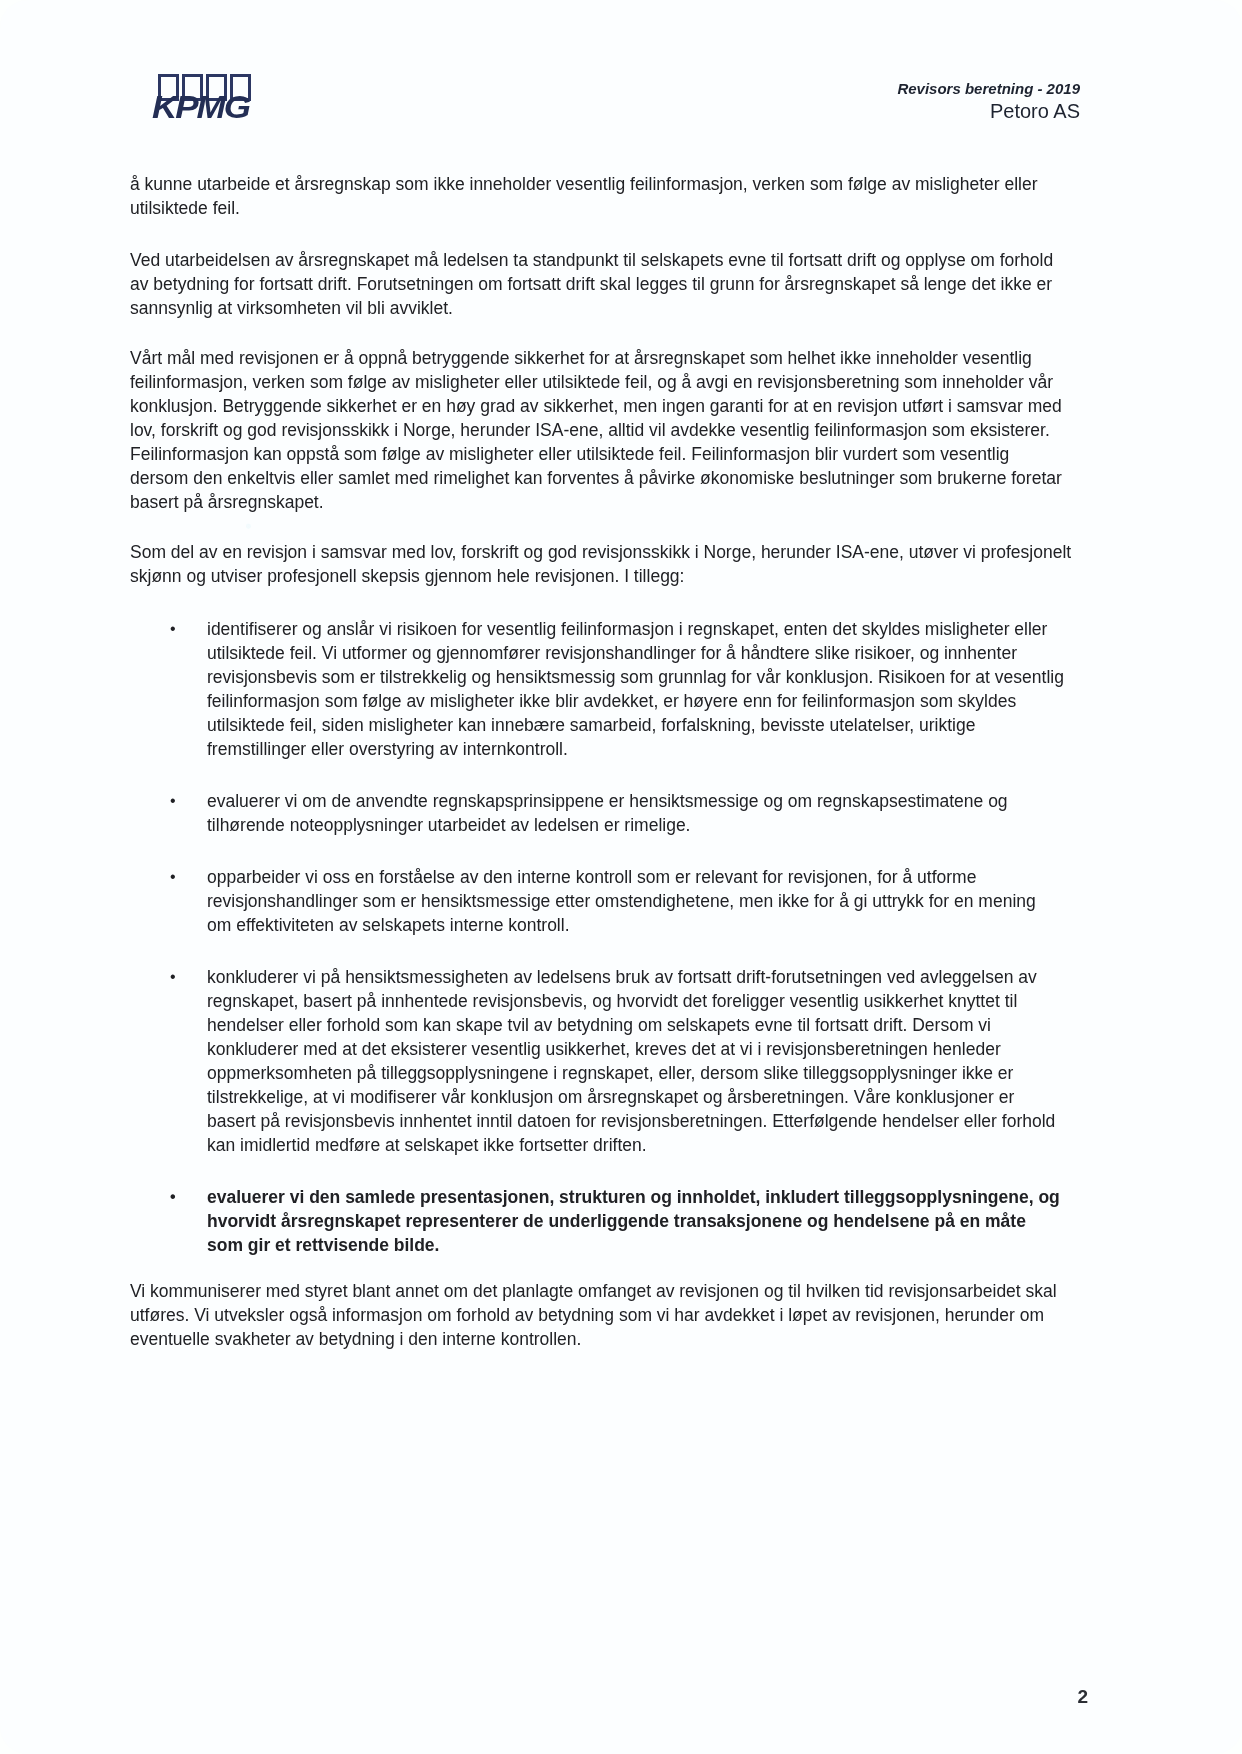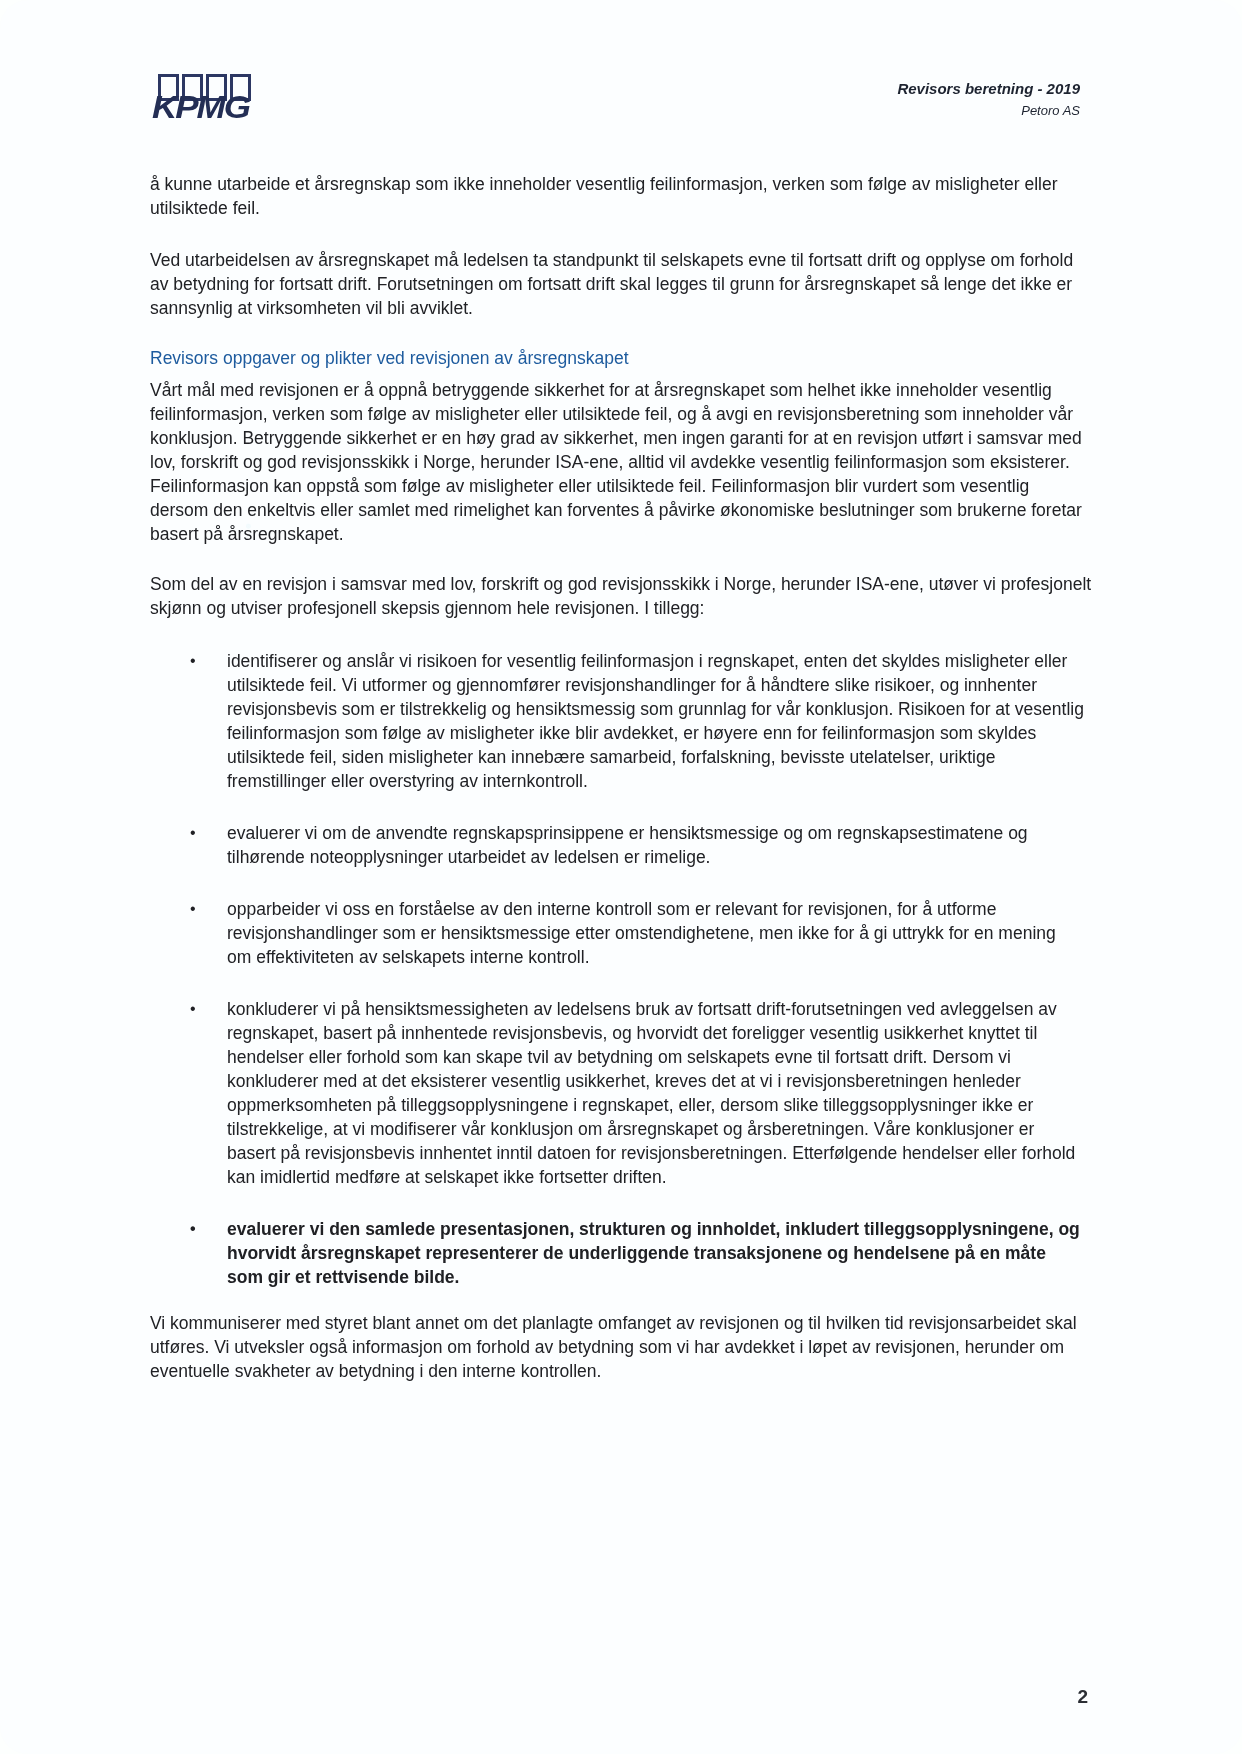--- a/index.html
+++ b/index.html
@@ -55,28 +55,27 @@
     text-align: right;
     line-height: 22px;
     color: #1d2330;
   }
   .header-title {
     font-size: 15px;
     font-weight: bold;
     font-style: italic;
   }
   .header-company {
-    font-size: 13px;
-    font-style: italic;
+    font-size: 20px;
   }
 
   
   .content {
     position: absolute;
-    left: 150px;
+    left: 130px;
     top: 172px;
     width: 942px;
     font-size: 17.5px;
     line-height: 24px;
     color: #202125;
   }
   .content p { margin-bottom: 26px; }
   .content p.p1 { margin-bottom: 28px; }
   .content p.p3 { }
   .content p.p4 { margin-bottom: 29px; }
@@ -133,21 +132,20 @@
 
   <div class="header-right">
     <div class="header-title">Revisors beretning - 2019</div>
     <div class="header-company">Petoro AS</div>
   </div>
 
   <div class="content">
     <p class="p1">å kunne utarbeide et årsregnskap som ikke inneholder vesentlig feilinformasjon, verken som følge av misligheter eller utilsiktede feil.</p>
     <p class="p2">Ved utarbeidelsen av årsregnskapet må ledelsen ta standpunkt til selskapets evne til fortsatt drift og opplyse om forhold av betydning for fortsatt drift. Forutsetningen om fortsatt drift skal legges til grunn for årsregnskapet så lenge det ikke er sannsynlig at virksomheten vil bli avviklet.</p>
 
-    <h2 class="section-heading">Revisors oppgaver og plikter ved revisjonen av årsregnskapet</h2>
 
     <p class="p3">Vårt mål med revisjonen er å oppnå betryggende sikkerhet for at årsregnskapet som helhet ikke inneholder vesentlig feilinformasjon, verken som følge av misligheter eller utilsiktede feil, og å avgi en revisjonsberetning som inneholder vår konklusjon. Betryggende sikkerhet er en høy grad av sikkerhet, men ingen garanti for at en revisjon utført i samsvar med lov, forskrift og god revisjonsskikk i Norge, herunder ISA-ene, alltid vil avdekke vesentlig feilinformasjon som eksisterer. Feilinformasjon kan oppstå som følge av misligheter eller utilsiktede feil. Feilinformasjon blir vurdert som vesentlig dersom den enkeltvis eller samlet med rimelighet kan forventes å påvirke økonomiske beslutninger som brukerne foretar basert på årsregnskapet.</p>
     <p class="p4">Som del av en revisjon i samsvar med lov, forskrift og god revisjonsskikk i Norge, herunder ISA-ene, utøver vi profesjonelt skjønn og utviser profesjonell skepsis gjennom hele revisjonen. I tillegg:</p>
 
     <ul class="bullets">
       <li>identifiserer og anslår vi risikoen for vesentlig feilinformasjon i regnskapet, enten det skyldes misligheter eller utilsiktede feil. Vi utformer og gjennomfører revisjonshandlinger for å håndtere slike risikoer, og innhenter revisjonsbevis som er tilstrekkelig og hensiktsmessig som grunnlag for vår konklusjon. Risikoen for at vesentlig feilinformasjon som følge av misligheter ikke blir avdekket, er høyere enn for feilinformasjon som skyldes utilsiktede feil, siden misligheter kan innebære samarbeid, forfalskning, bevisste utelatelser, uriktige fremstillinger eller overstyring av internkontroll.</li>
       <li>evaluerer vi om de anvendte regnskapsprinsippene er hensiktsmessige og om regnskapsestimatene og tilhørende noteopplysninger utarbeidet av ledelsen er rimelige.</li>
       <li>opparbeider vi oss en forståelse av den interne kontroll som er relevant for revisjonen, for å utforme revisjonshandlinger som er hensiktsmessige etter omstendighetene, men ikke for å gi uttrykk for en mening om effektiviteten av selskapets interne kontroll.</li>
       <li>konkluderer vi på hensiktsmessigheten av ledelsens bruk av fortsatt drift-forutsetningen ved avleggelsen av regnskapet, basert på innhentede revisjonsbevis, og hvorvidt det foreligger vesentlig usikkerhet knyttet til hendelser eller forhold som kan skape tvil av betydning om selskapets evne til fortsatt drift. Dersom vi konkluderer med at det eksisterer vesentlig usikkerhet, kreves det at vi i revisjonsberetningen henleder oppmerksomheten på tilleggsopplysningene i regnskapet, eller, dersom slike tilleggsopplysninger ikke er tilstrekkelige, at vi modifiserer vår konklusjon om årsregnskapet og årsberetningen. Våre konklusjoner er basert på revisjonsbevis innhentet inntil datoen for revisjonsberetningen. Etterfølgende hendelser eller forhold kan imidlertid medføre at selskapet ikke fortsetter driften.</li>
       <li>evaluerer vi den samlede presentasjonen, strukturen og innholdet, inkludert tilleggsopplysningene, og hvorvidt årsregnskapet representerer de underliggende transaksjonene og hendelsene på en måte som gir et rettvisende bilde.</li>

